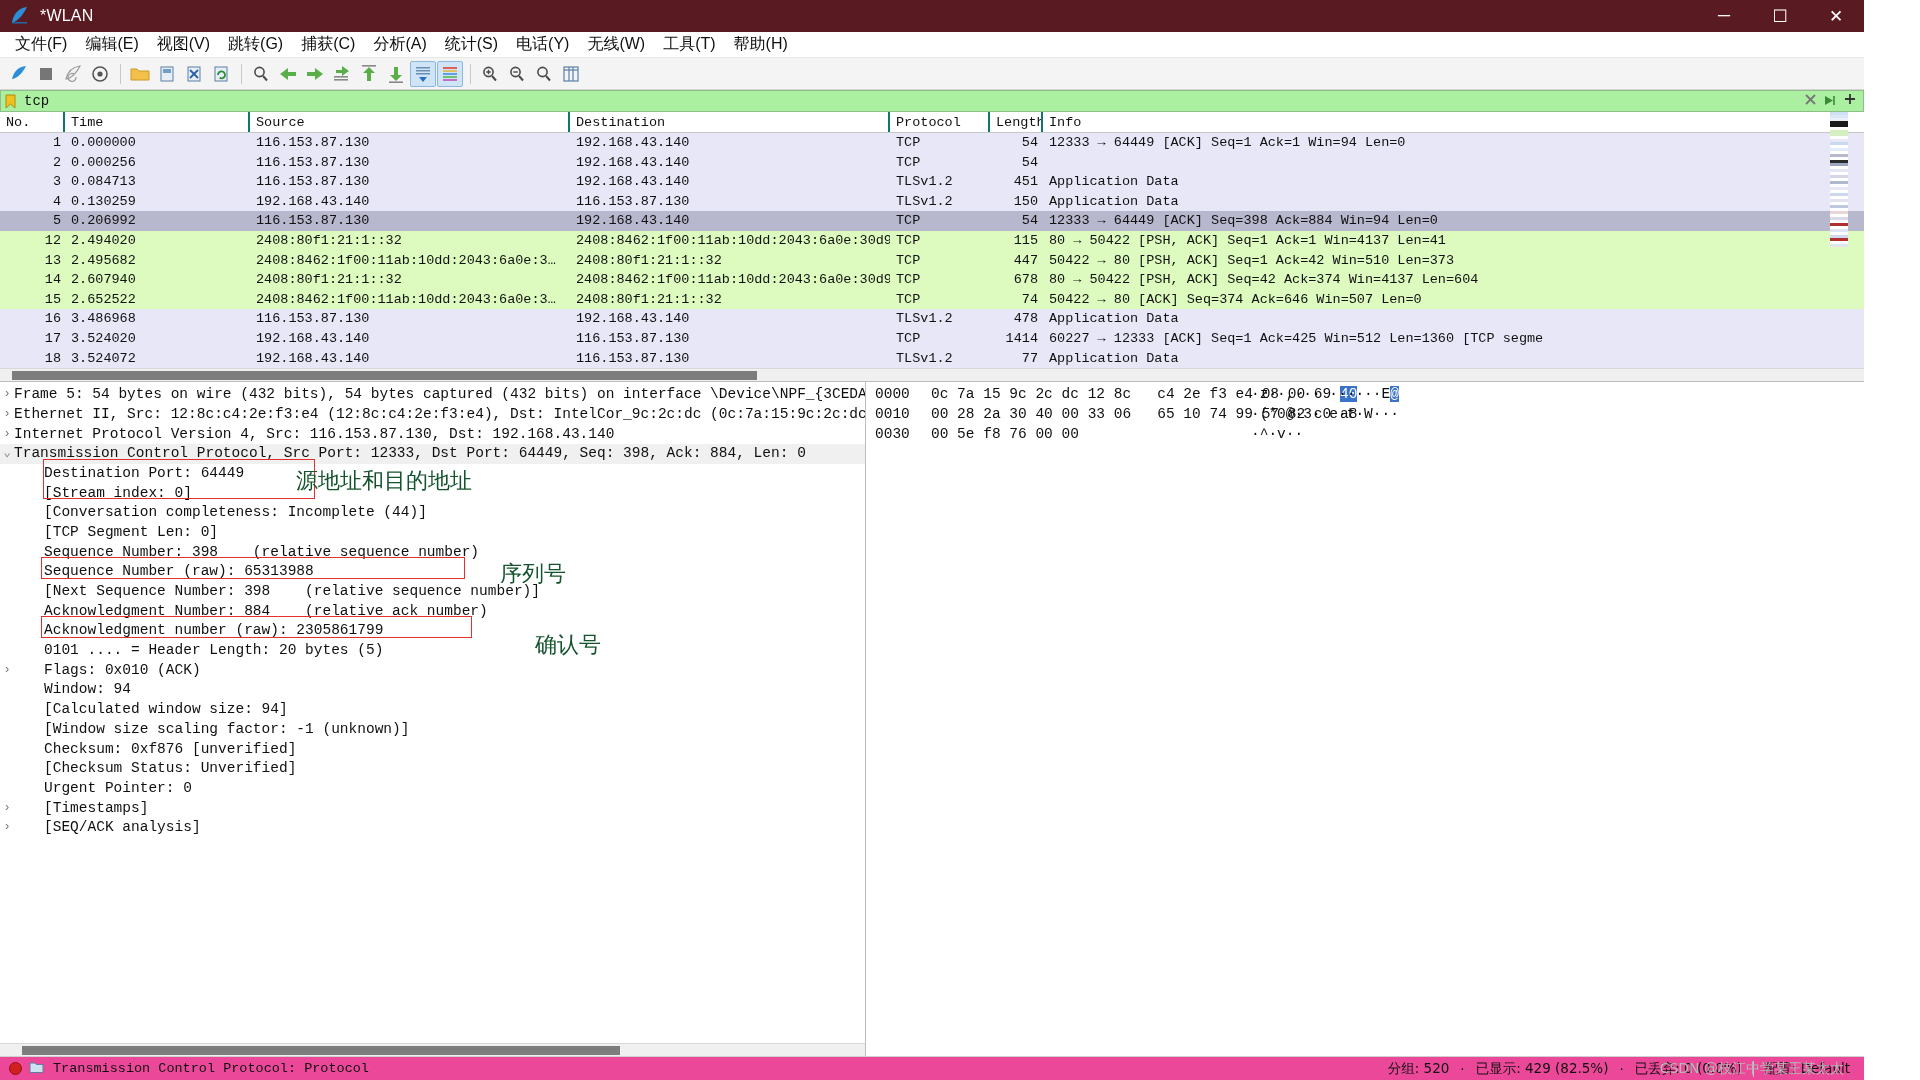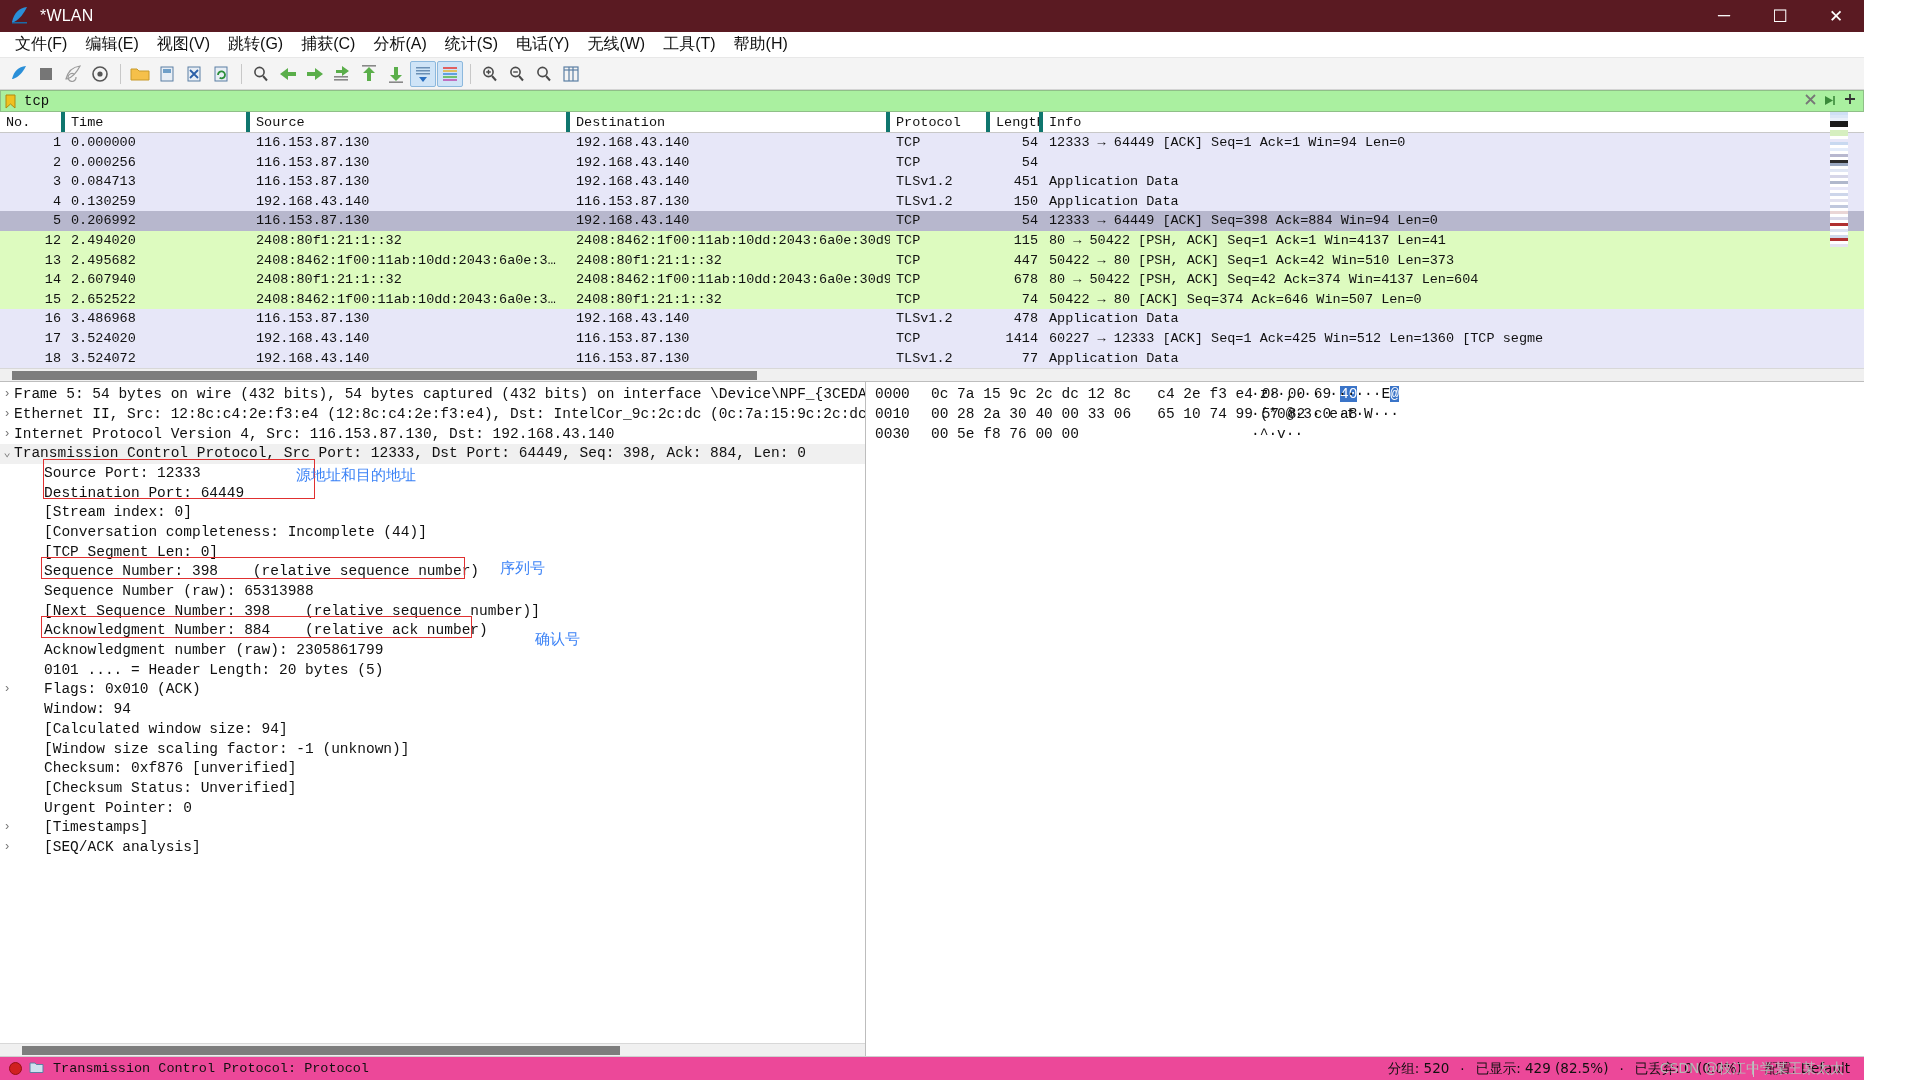--- a/index.html
+++ b/index.html
@@ -57,21 +57,21 @@
   .filter-right { display:flex; align-items:center; gap:6px; padding-right:6px; }
   .f-clear { color:#888; font-size:14px; }
   .f-arrow { color:#2f6f2f; font-size:11px; }
   .f-plus { color:#2a2a2a; font-size:17px; font-weight:bold; }
 
   
   .packet-pane { flex:0 0 255px; display:flex; flex-direction:column; border-bottom:1px solid #bdbdbd;
                  position:relative; background:#fff; }
   .plist-head { display:flex; height:21px; background:#ffffff; border-bottom:1px solid #c8c8c8;
                 font-family:"Liberation Mono", monospace; font-size:13.5px; color:#111; flex:0 0 21px;}
-  .plist-head div { border-right:4px solid #0f766e; padding-left:6px; line-height:21px; overflow:hidden;
+  .plist-head div { border-right:2px solid #0f766e; padding-left:6px; line-height:21px; overflow:hidden;
                     white-space:nowrap; }
   .col-no   { width:65px; }
   .col-time { width:185px; }
   .col-src  { width:320px; }
   .col-dst  { width:320px; }
   .col-prot { width:100px; }
   .col-len  { width:53px; text-align:right; padding-right:5px; }
   .col-info { flex:1; border-right:none !important; }
 
   .plist-rows { flex:1; overflow:hidden; position:relative; }
@@ -107,21 +107,21 @@
   .hex-pane { flex:1; background:#ffffff; font-family:"Liberation Mono", monospace; font-size:14.5px;
               color:#101010; padding-top:3px; position:relative; }
   .hrow { height:19.7px; line-height:19.7px; white-space:pre; padding-left:9px; }
   .hoff { color:#101010; display:inline-block; width:56px; }
   .hbytes { display:inline-block; width:320px; }
   .hasc { color:#101010; }
   .hl { background:#3a74c8; color:#ffffff; }
 
   
   .anno-box { position:absolute; border:1.6px solid #e03030; pointer-events:none; }
-  .anno-text { position:absolute; color:#3b82f6; font-size:15px; white-space:nowrap;
+  .anno-text { position:absolute; color:#14532d; font-size:22px; white-space:nowrap;
                font-family:Liberation Serif, serif; }
 
   
   .statusbar { height:24px; flex:0 0 24px; background:#ec4899; border-top:1px solid #cfcfcf;
                display:flex; align-items:center; font-size:13.5px; color:#111; }
   .sb-icons { display:flex; align-items:center; gap:7px; padding:0 9px; }
   .sb-rec { width:13px; height:13px; border-radius:50%; background:#d02020; border:1px solid #961010;}
   .sb-left-text { font-family:"Liberation Mono", monospace; font-size:13.5px; }
   .sb-right { margin-left:auto; display:flex; align-items:center; gap:11px; padding-right:14px;
               font-family:"DejaVu Sans", sans-serif; font-size:13.5px; }
@@ -495,21 +495,20 @@
   </div>
 
   <div class="lower">
 
     <div class="detail-pane">
       <div class="detail-rows" id="detail-rows">
           <div class="drow"><span class="tw">›</span><span class="d-ind" style="padding-left: 0px;">Frame 5: 54 bytes on wire (432 bits), 54 bytes captured (432 bits) on interface \Device\NPF_{3CEDAABA-</span></div>
           <div class="drow"><span class="tw">›</span><span class="d-ind" style="padding-left: 0px;">Ethernet II, Src: 12:8c:c4:2e:f3:e4 (12:8c:c4:2e:f3:e4), Dst: IntelCor_9c:2c:dc (0c:7a:15:9c:2c:dc)</span></div>
           <div class="drow"><span class="tw">›</span><span class="d-ind" style="padding-left: 0px;">Internet Protocol Version 4, Src: 116.153.87.130, Dst: 192.168.43.140</span></div>
           <div class="drow sel-row"><span class="tw">⌄</span><span class="d-ind" style="padding-left: 0px;">Transmission Control Protocol, Src Port: 12333, Dst Port: 64449, Seq: 398, Ack: 884, Len: 0</span></div>
-          <div class="drow"><span class="tw"></span><span class="d-ind" style="padding-left: 30px;">Source Port: 12333</span></div>
           <div class="drow"><span class="tw"></span><span class="d-ind" style="padding-left: 30px;">Destination Port: 64449</span></div>
           <div class="drow"><span class="tw"></span><span class="d-ind" style="padding-left: 30px;">[Stream index: 0]</span></div>
           <div class="drow"><span class="tw"></span><span class="d-ind" style="padding-left: 30px;">[Conversation completeness: Incomplete (44)]</span></div>
           <div class="drow"><span class="tw"></span><span class="d-ind" style="padding-left: 30px;">[TCP Segment Len: 0]</span></div>
           <div class="drow"><span class="tw"></span><span class="d-ind" style="padding-left: 30px;">Sequence Number: 398    (relative sequence number)</span></div>
           <div class="drow"><span class="tw"></span><span class="d-ind" style="padding-left: 30px;">Sequence Number (raw): 65313988</span></div>
           <div class="drow"><span class="tw"></span><span class="d-ind" style="padding-left: 30px;">[Next Sequence Number: 398    (relative sequence number)]</span></div>
           <div class="drow"><span class="tw"></span><span class="d-ind" style="padding-left: 30px;">Acknowledgment Number: 884    (relative ack number)</span></div>
           <div class="drow"><span class="tw"></span><span class="d-ind" style="padding-left: 30px;">Acknowledgment number (raw): 2305861799</span></div>
           <div class="drow"><span class="tw"></span><span class="d-ind" style="padding-left: 30px;">0101 .... = Header Length: 20 bytes (5)</span></div>

